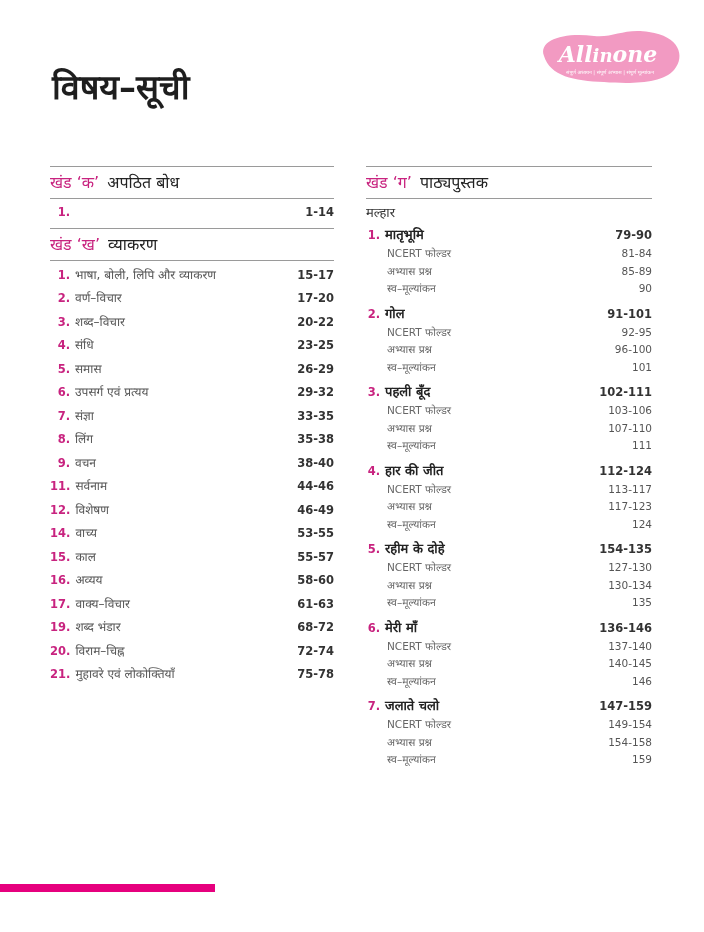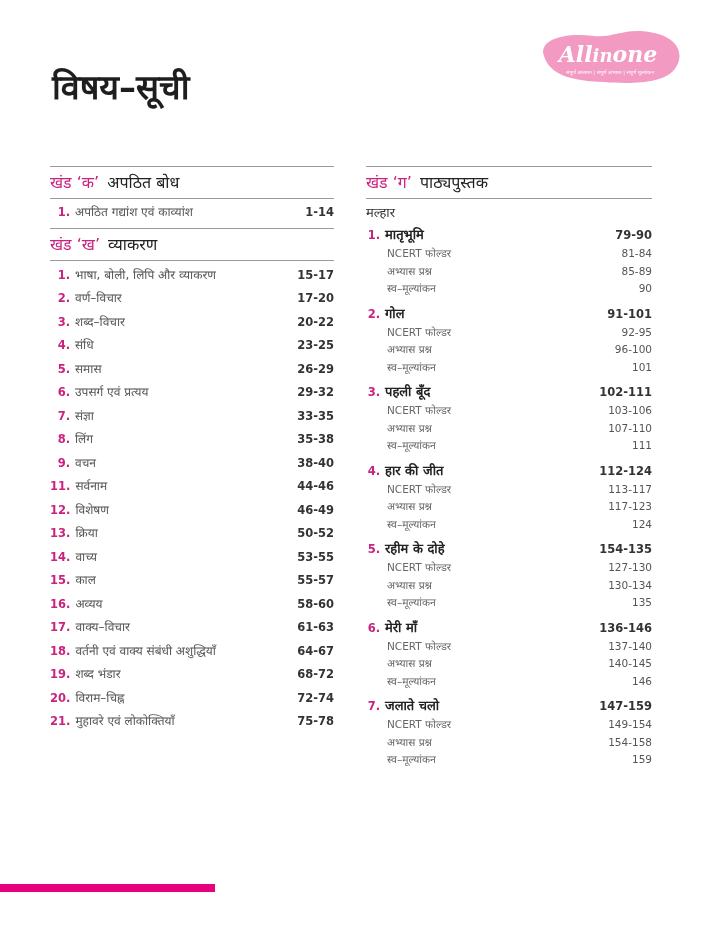--- a/index.html
+++ b/index.html
@@ -62,21 +62,20 @@
 <div class="col col-left">
   <div class="rule"></div>
   <div class="section-head">
     <span class="khand">खंड ‘क’</span><span>अपठित बोध</span>
   </div>
   <div class="rule"></div>
   <div style="padding:2px 0 3px 0;">
     <div class="row">
       <span class="left">
           <span class="num">1.</span>
-          <span>अपठित गद्यांश एवं काव्यांश</span>
         </span>
       <span class="pages">1-14</span>
     </div>
   </div>
   <div class="rule"></div>
   <div class="section-head">
     <span class="khand">खंड ‘ख’</span><span>व्याकरण</span>
   </div>
   <div class="rule"></div>
   <div id="grammar-list" style="padding-top:3px;">
@@ -152,27 +151,20 @@
       </div>
       <div class="row">
         <span class="left">
           <span class="num">12.</span>
           <span>विशेषण</span>
         </span>
         <span class="pages">46-49</span>
       </div>
       <div class="row">
         <span class="left">
-          <span class="num">13.</span>
-          <span>क्रिया</span>
-        </span>
-        <span class="pages">50-52</span>
-      </div>
-      <div class="row">
-        <span class="left">
           <span class="num">14.</span>
           <span>वाच्य</span>
         </span>
         <span class="pages">53-55</span>
       </div>
       <div class="row">
         <span class="left">
           <span class="num">15.</span>
           <span>काल</span>
         </span>
@@ -184,27 +176,20 @@
           <span>अव्यय</span>
         </span>
         <span class="pages">58-60</span>
       </div>
       <div class="row">
         <span class="left">
           <span class="num">17.</span>
           <span>वाक्य–विचार</span>
         </span>
         <span class="pages">61-63</span>
-      </div>
-      <div class="row">
-        <span class="left">
-          <span class="num">18.</span>
-          <span>वर्तनी एवं वाक्य संबंधी अशुद्धियाँ</span>
-        </span>
-        <span class="pages">64-67</span>
       </div>
       <div class="row">
         <span class="left">
           <span class="num">19.</span>
           <span>शब्द भंडार</span>
         </span>
         <span class="pages">68-72</span>
       </div>
       <div class="row">
         <span class="left">

